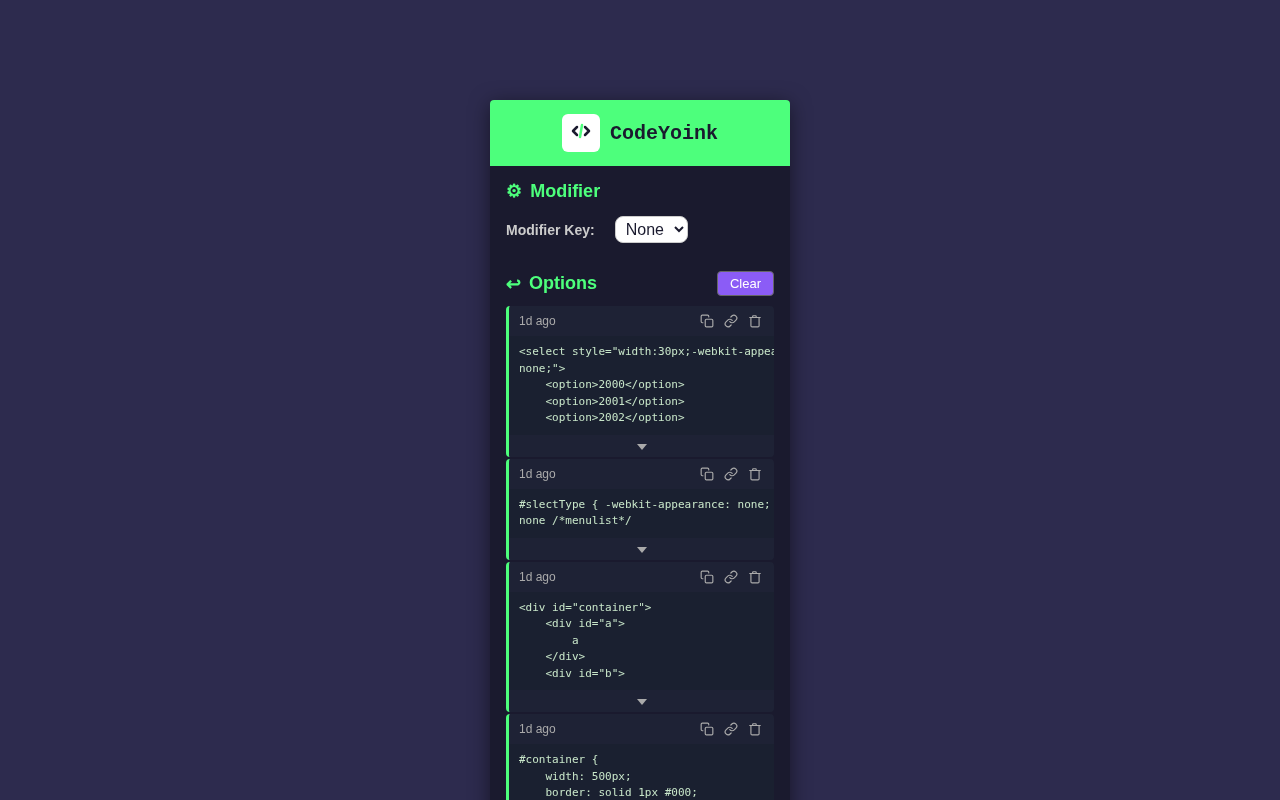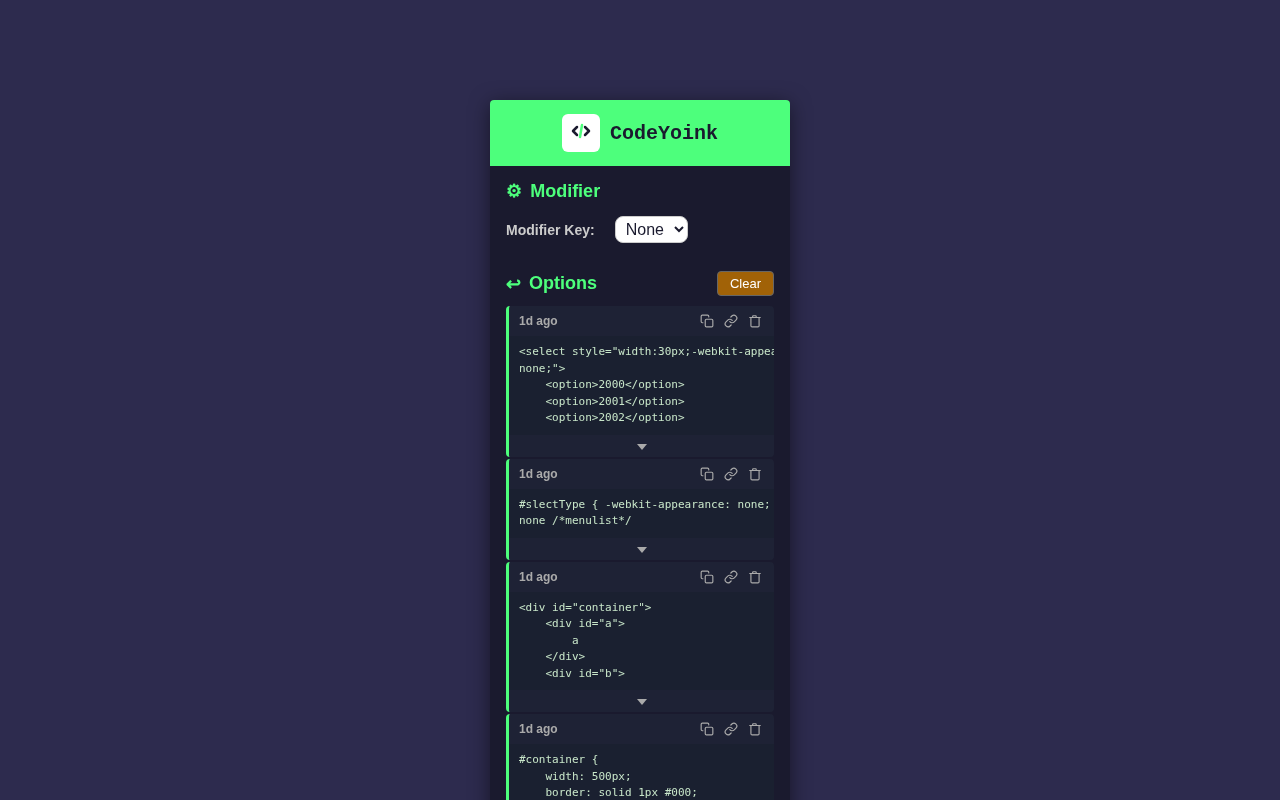--- a/index.html
+++ b/index.html
@@ -108,21 +108,21 @@
     .history-title {
       display: flex;
       align-items: center;
       gap: 8px;
       font-size: 18px;
       font-weight: bold;
       color: #4dff7c;
     }
 
     .clear-btn {
-      background: #a16207;
+      background: #8b5cf6;
       color: white;
       border: 1px solid #666;
       border-radius: 4px;
       padding: 4px 12px;
       font-size: 13px;
       cursor: pointer;
     }
 
     
     .history-items {
@@ -141,21 +141,20 @@
     .history-item-header {
       display: flex;
       align-items: center;
       justify-content: space-between;
       padding: 6px 10px;
     }
 
     .history-timestamp {
       color: #aaaaaa;
       font-size: 12px;
-      font-weight: bold;
     }
 
     .history-actions {
       display: flex;
       gap: 6px;
       align-items: center;
     }
 
     .action-btn {
       background: none;

